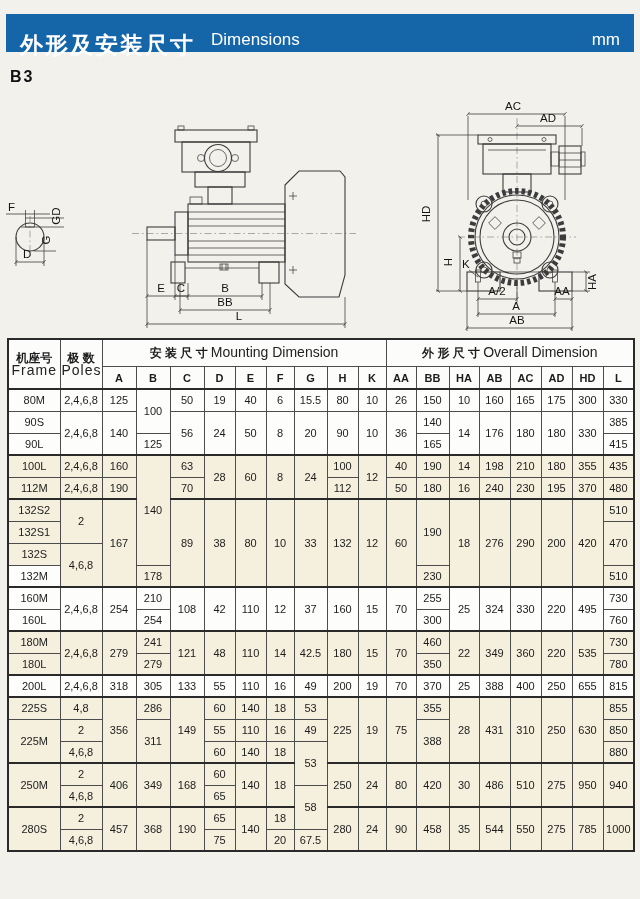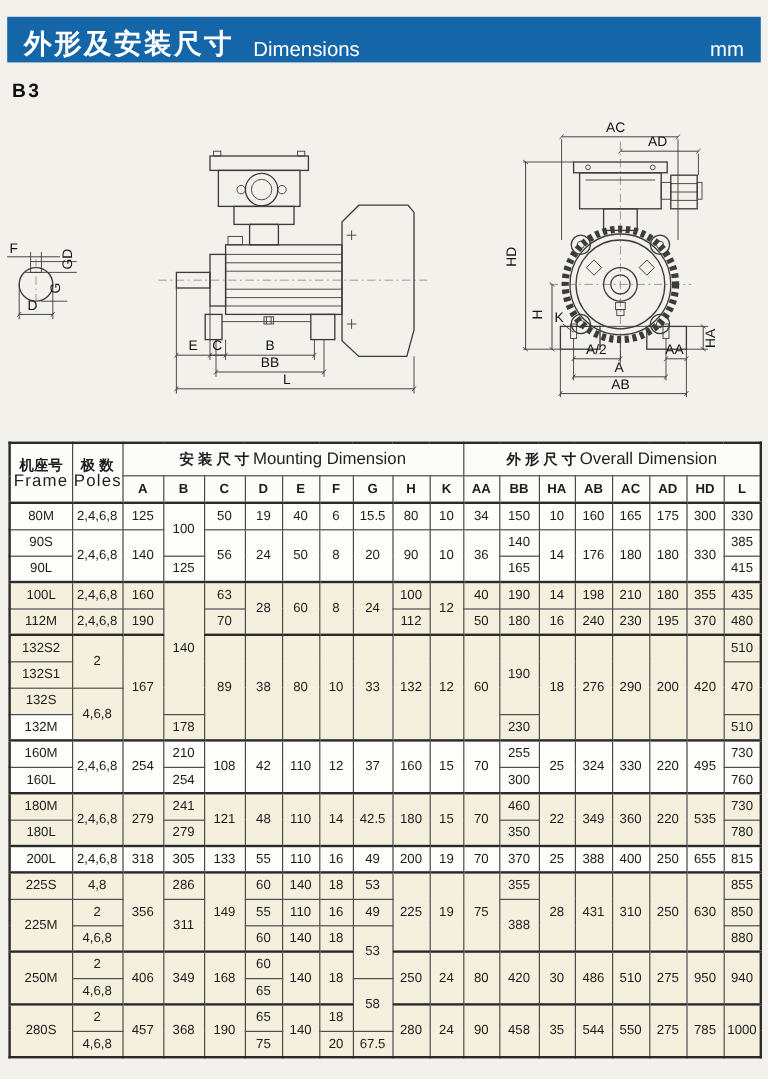--- a/index.html
+++ b/index.html
@@ -7,22 +7,22 @@
     width:640px;height:899px;
     background:#f2f1ec;
     font-family:"Liberation Sans","DejaVu Sans",sans-serif;
     position:relative;overflow:hidden;
     color:#1c1c1c;
   }
   
   .titlebar{
     position:absolute;left:6px;right:6px;top:14px;height:38px;
     background:#1565a9;
-    display:flex;align-items:flex-end;
-    padding:0 14px;box-sizing:border-box;
+    display:flex;align-items:flex-start;
+    padding:16px 14px;box-sizing:border-box;
     color:#fff;
   }
   .titlebar .zh{font-size:23px;font-weight:bold;letter-spacing:2px;}
   .titlebar .en{font-size:17px;margin-left:16px;}
   .titlebar .unit{font-size:17px;margin-left:auto;}
   
   .subtitle{
     position:absolute;left:10px;top:66px;height:22px;
     display:flex;align-items:center;
     font-weight:bold;color:#111;
@@ -32,21 +32,21 @@
   
   .diagrams{position:absolute;left:0;top:100px;width:640px;height:256px;}
   svg{position:absolute;top:0;}
   svg .ln{stroke:#3c3c3c;stroke-width:1.1;fill:none;}
   svg .tn{stroke:#3c3c3c;stroke-width:0.75;fill:none;}
   svg .dim{stroke:#3c3c3c;stroke-width:0.8;fill:none;}
   svg .cl{stroke:#8a8a8a;stroke-width:0.7;stroke-dasharray:7 3 1.5 3;fill:none;}
   svg .ribs{stroke:#3c3c3c;stroke-width:6;fill:none;stroke-dasharray:3.5 3;}
   svg text.lbl{font-family:"Liberation Sans",sans-serif;font-size:11.5px;fill:#141414;}
   
-  .tblwrap{position:absolute;left:7px;top:368px;width:524px;}
+  .tblwrap{position:absolute;left:7px;top:338px;width:524px;}
   table.dims{
     border-collapse:collapse;table-layout:fixed;width:626px;
     font-size:11px;
   }
   table.dims td,table.dims th{
     border:1px solid #4c4c4c;text-align:center;vertical-align:middle;
     padding:0 1px;overflow:hidden;white-space:nowrap;
   }
   table.dims{border:2px solid #2a2a2a;}
   table.dims thead th{background:#fcfcfb;font-weight:bold;}
@@ -319,21 +319,21 @@
           <td>2,4,6,8</td>
           <td>125</td>
           <td rowspan="2">100</td>
           <td>50</td>
           <td>19</td>
           <td>40</td>
           <td>6</td>
           <td>15.5</td>
           <td>80</td>
           <td>10</td>
-          <td>34</td>
+          <td>26</td>
           <td>150</td>
           <td>10</td>
           <td>160</td>
           <td>165</td>
           <td>175</td>
           <td>300</td>
           <td>330</td>
         </tr>
         <tr class="white">
           <td class="fcol">90S</td>

